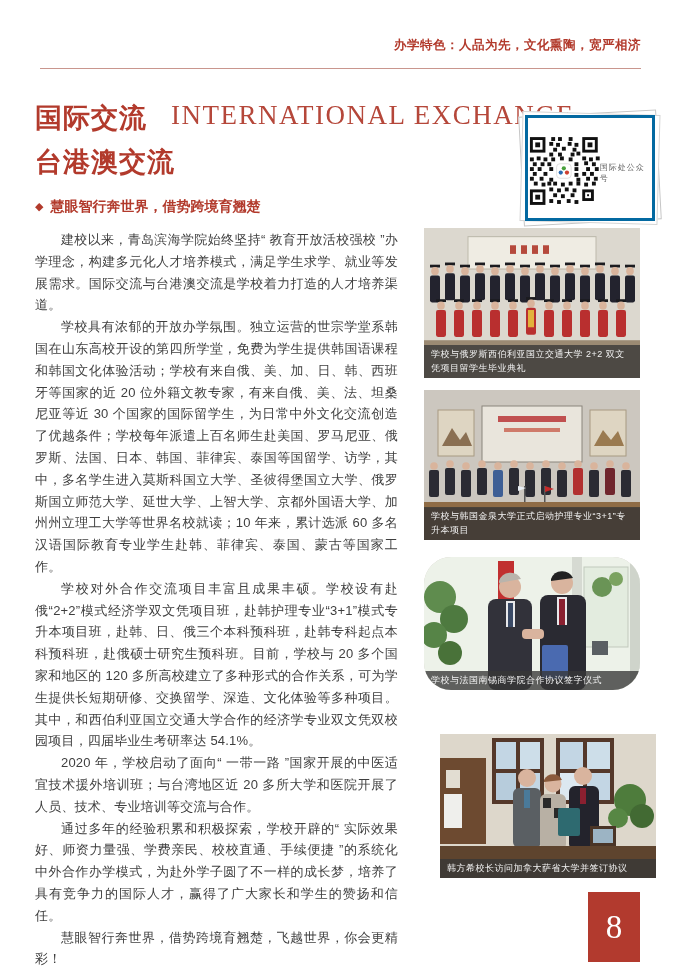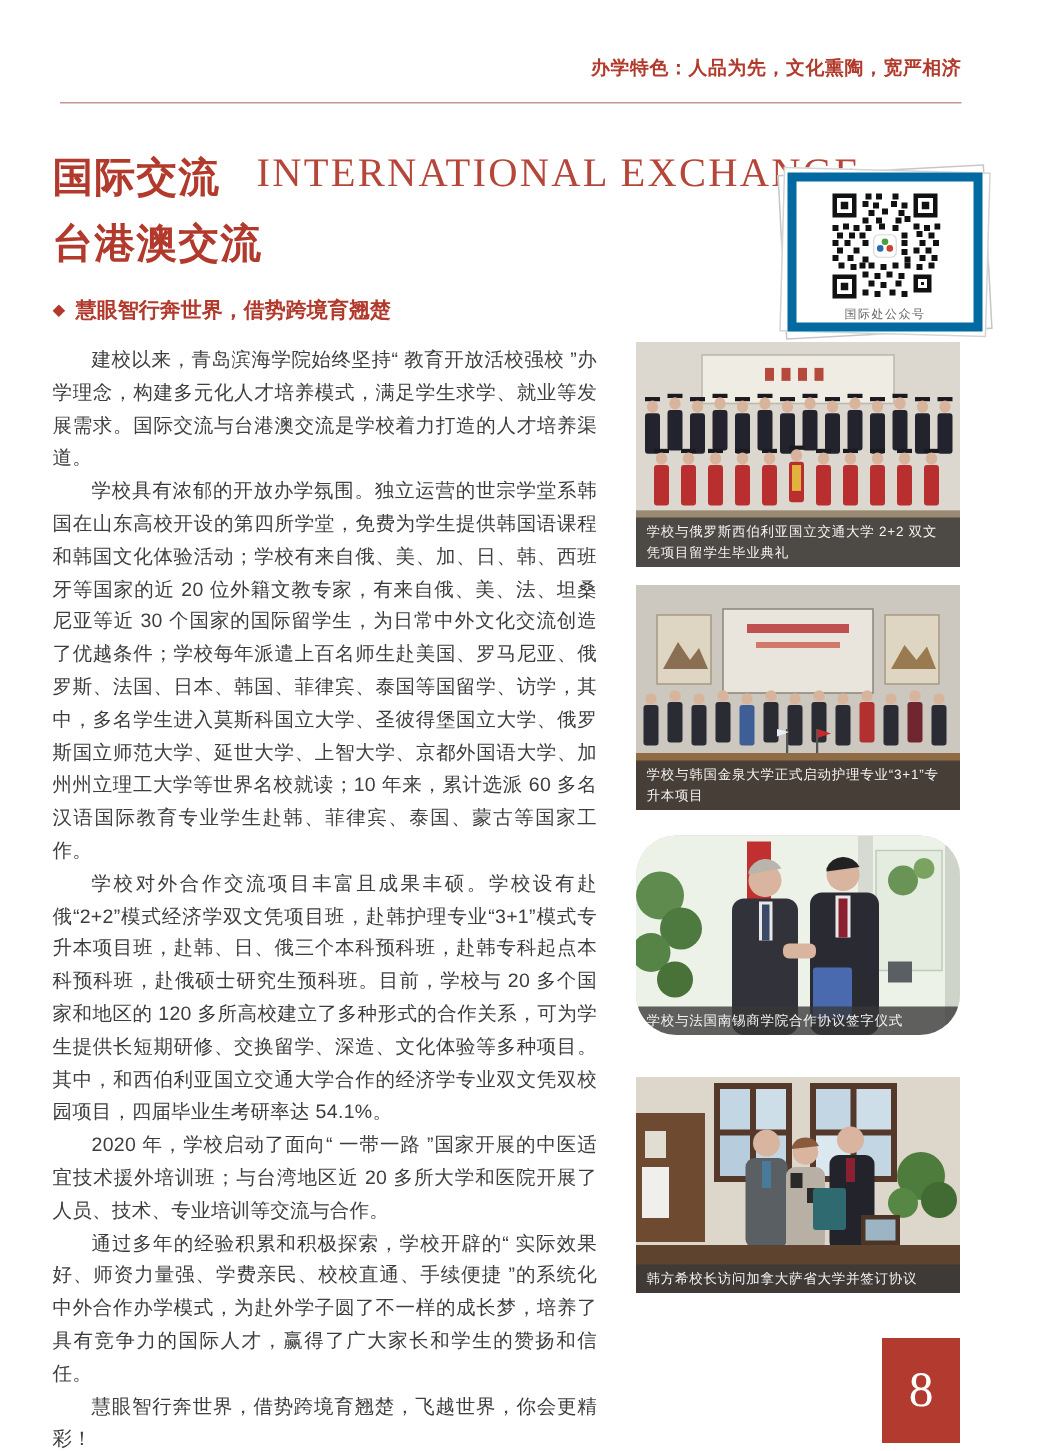--- a/index.html
+++ b/index.html
@@ -19,21 +19,21 @@
   .title-en{font-size:27px;color:#b5473a;margin-left:24px;letter-spacing:1.5px;white-space:nowrap;
             font-family:"Liberation Serif","DejaVu Serif",serif;}
 
   
   .qr-wrap{position:absolute;top:110px;left:517px;width:146px;height:116px;}
   .qr-frame1,.qr-frame2{position:absolute;left:4px;top:3px;right:4px;bottom:3px;
             border:1px solid #c6c6c6;background:#ffffff;}
   .qr-frame1{transform:rotate(-3deg);}
   .qr-frame2{transform:rotate(1.6deg);border-color:#d4d4d4;}
   .qr-card{position:absolute;left:8px;top:5px;right:8px;bottom:5px;background:#ffffff;
-           border:6px solid #0369a1;display:flex;flex-direction:column;align-items:center;
+           border:3px solid #0369a1;display:flex;flex-direction:row;align-items:center;
            justify-content:flex-start;padding-top:6px;box-sizing:border-box;}
   .qr-caption{font-size:8px;color:#666;margin-top:3px;letter-spacing:1px;}
 
   
   .subtitle{position:absolute;top:198px;left:35px;font-size:14px;font-weight:bold;color:#b23a2c;}
   .subtitle .diamond{font-size:11px;margin-right:7px;position:relative;top:-1px;}
 
   
   .article{position:absolute;top:229px;left:35px;width:363px;font-size:13px;line-height:21.8px;
            color:#3e3e3e;text-align:justify;letter-spacing:.2px;}
@@ -311,21 +311,21 @@
         <rect x="116" y="38" width="46" height="95" rx="8" fill="#2a2a32"></rect>
         <rect x="133" y="40" width="10" height="28" fill="#e8e8ea"></rect>
           <rect x="135" y="42" width="6" height="26" fill="#8a2030"></rect>
       </g>
       <rect x="98" y="72" width="22" height="10" rx="4" fill="#d9b49e"></rect>
       <rect x="118" y="88" width="26" height="34" rx="2" fill="#4a6ab0"></rect>
     </svg>
     <figcaption class="photo-caption">学校与法国南锡商学院合作协议签字仪式</figcaption>
   </figure>
 
-  <figure class="photo" id="photo4" style="margin:0">
+  <figure class="photo" id="photo4" style="margin:16px">
     <svg viewBox="0 0 216 144" preserveAspectRatio="none">
       <rect width="216" height="144" fill="#ddd7cb"></rect>
       <rect x="52" y="4" width="52" height="66" fill="#54382a"></rect>
       <rect x="56" y="8" width="20" height="27" fill="#c3d6e4"></rect>
         <rect x="80" y="8" width="20" height="27" fill="#cddee9"></rect>
       <rect x="56" y="39" width="20" height="27" fill="#b7ccdc"></rect>
         <rect x="80" y="39" width="20" height="27" fill="#c3d6e4"></rect>
       <rect x="116" y="4" width="58" height="66" fill="#54382a"></rect>
       <rect x="120" y="8" width="23" height="27" fill="#c3d6e4"></rect>
         <rect x="147" y="8" width="23" height="27" fill="#cddee9"></rect>

